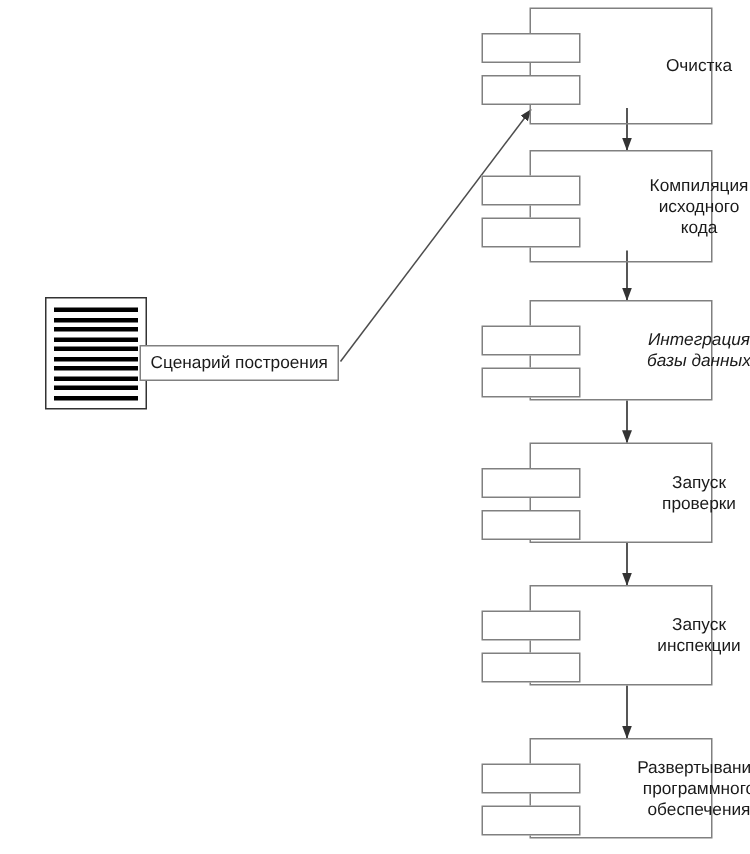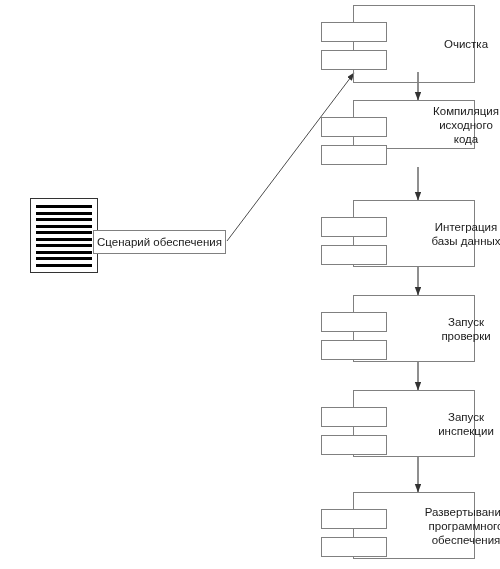--- a/index.html
+++ b/index.html
@@ -121,37 +121,37 @@
       <div class="doc-line" style="top: 27px;"></div>
       <div class="doc-line" style="top: 33.5px;"></div>
       <div class="doc-line" style="top: 40px;"></div>
       <div class="doc-line" style="top: 46.5px;"></div>
       <div class="doc-line" style="top: 53px;"></div>
       <div class="doc-line" style="top: 59.5px;"></div>
     </div>
 </div>
 
 <div id="script-label">
-  <span>Сценарий обеспечения</span>
+  <span>Сценарий построения</span>
 </div>
 
 <div id="stage-layer">
     <div class="stage" style="left: 353px; top: 5px; width: 122px; height: 78px;">
       <div class="subbox top"></div>
       <div class="subbox bottom"></div>
       <div class="stage-label">Очистка</div>
     </div>
-    <div class="stage" style="left: 353px; top: 100px; width: 122px; height: 49px;">
+    <div class="stage" style="left: 353px; top: 100px; width: 122px; height: 75px;">
       <div class="subbox top"></div>
       <div class="subbox bottom"></div>
       <div class="stage-label">Компиляция
 исходного
 кода</div>
     </div>
-    <div class="stage" style="left: 353px; top: 200px; width: 122px; height: 67px;">
+    <div class="stage" style="left: 353px; top: 200px; width: 122px; height: 67px; font-style: italic;">
       <div class="subbox top"></div>
       <div class="subbox bottom"></div>
       <div class="stage-label">Интеграция
 базы данных</div>
     </div>
     <div class="stage" style="left: 353px; top: 295px; width: 122px; height: 67px;">
       <div class="subbox top"></div>
       <div class="subbox bottom"></div>
       <div class="stage-label">Запуск
 проверки</div>

